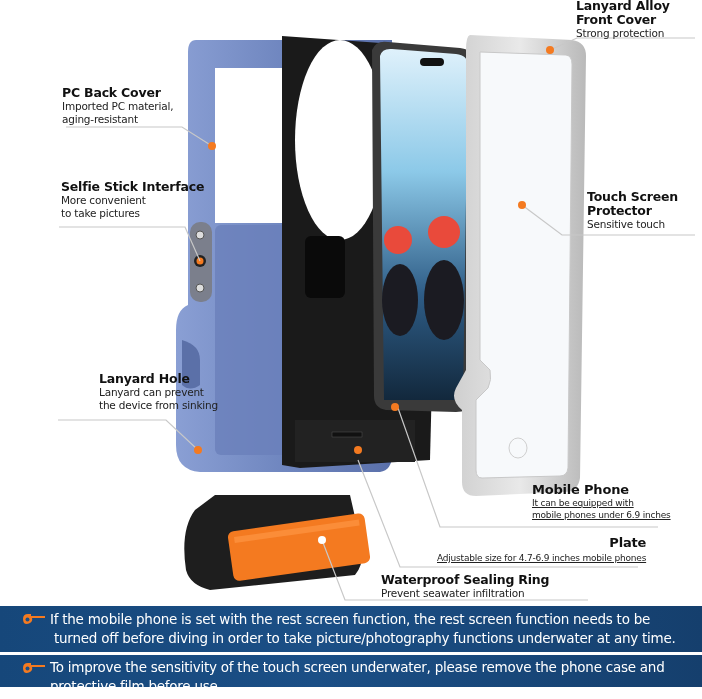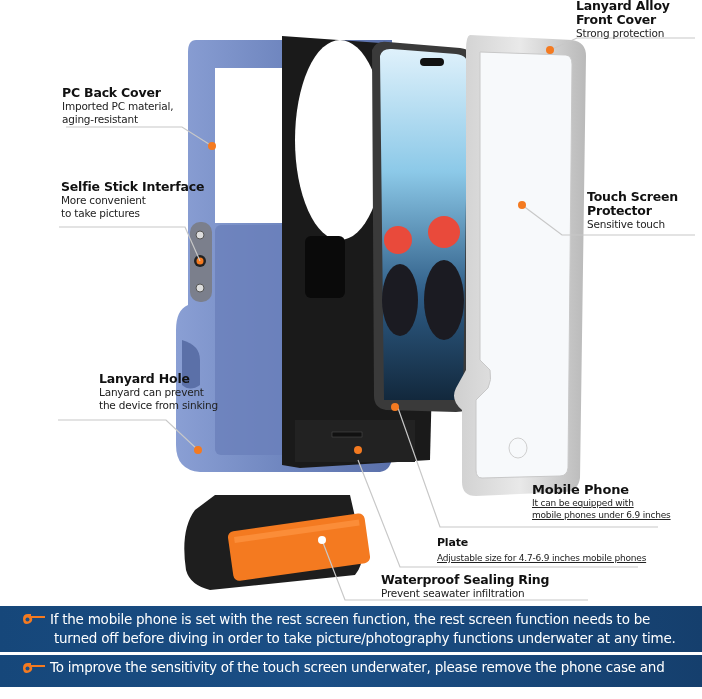--- a/index.html
+++ b/index.html
@@ -142,21 +142,21 @@
     <div class="d">the device from sinking</div>
   </div>
 
   <div class="label small" style="left:532px; top:483px;">
     <div class="t" style="font-size:13px;">Mobile Phone</div>
     <div class="d">It can be equipped with</div>
     <div class="d">mobile phones under 6.9 inches</div>
   </div>
 
   <div class="label small" style="left:437px; top:536px;">
-    <div class="t" style="font-size:11px;">Plate</div>
+    <div class="t" style="font-size:13px;text-align:right;">Plate</div>
     <div class="d" style="margin-top:2px;">Adjustable size for 4.7-6.9 inches mobile phones</div>
   </div>
 
   <div class="label" style="left:381px; top:573px;">
     <div class="t">Waterproof Sealing Ring</div>
     <div class="d">Prevent seawater infiltration</div>
   </div>
 </div>
 
 <div class="banner" style="top:606px; height:46px;">
@@ -167,13 +167,14 @@
   <div class="row" style="top:4px;">If the mobile phone is set with the rest screen function, the rest screen function needs to be</div>
   <div class="row" style="top:23px; left:54px;">turned off before diving in order to take picture/photography functions underwater at any time.</div>
 </div>
 <div class="sep" style="top:652px;"></div>
 <div class="banner" style="top:655px; height:32px;">
   <svg class="icon" style="top:6px;" viewBox="0 0 24 14">
     <path d="M1 7 Q1 2 6 2 L9 2 L9 4 L23 4 L23 6 L10 6 Q11 9 8 11 Q4 13 2 11 Q1 9 1 7 Z" fill="#f47a20"></path>
     <circle cx="5.5" cy="7.5" r="2" fill="#1b4f86"></circle>
   </svg>
   <div class="row" style="top:3px;">To improve the sensitivity of the touch screen underwater, please remove the phone case and</div>
+  <div class="row" style="top:22px;">protective film before use.</div>
 </div>
 
 </body></html>

